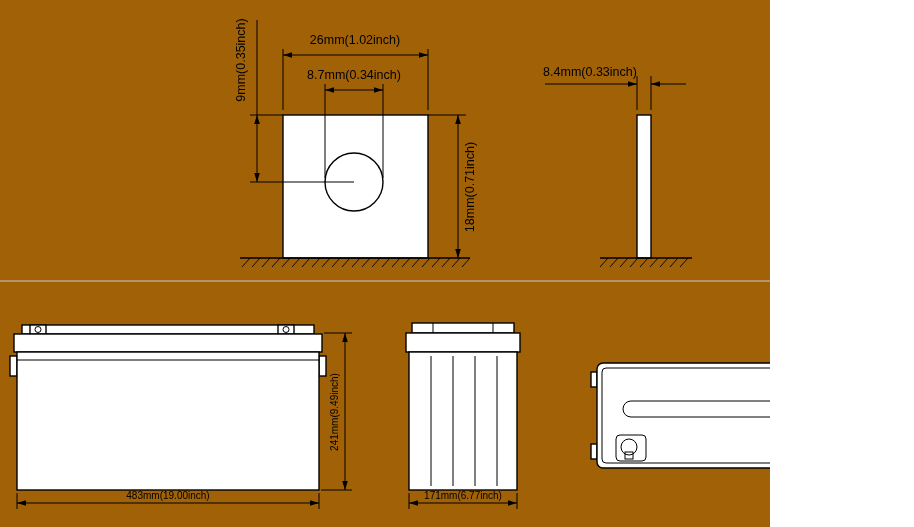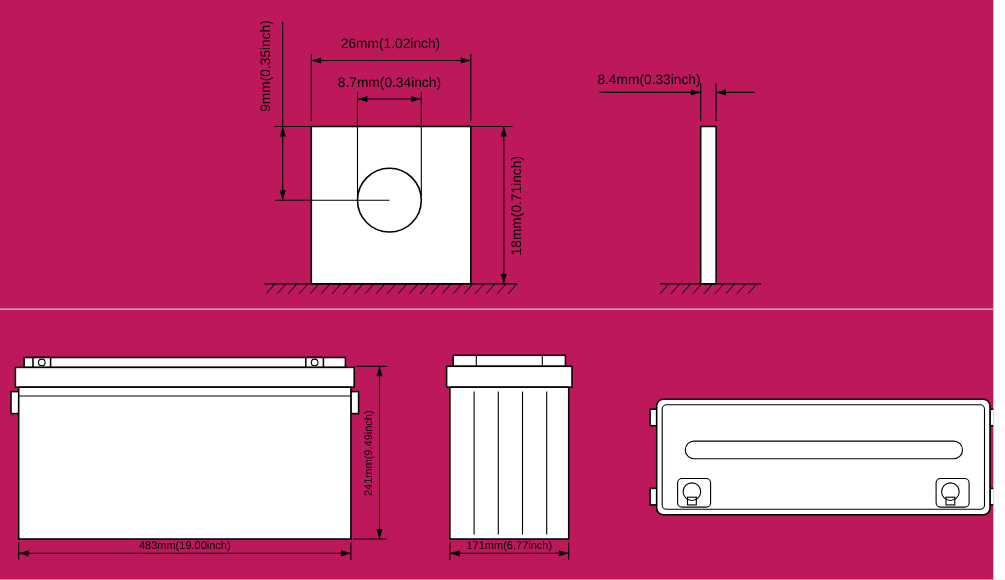--- a/index.html
+++ b/index.html
@@ -1,16 +1,16 @@
 <!DOCTYPE html>
 <html><head>
 <meta charset="utf-8">
 <style>
   html,body{margin:0;padding:0;background:#ffffff}
-  .canvas{position:relative;width:903px;height:527px;background:#be185d;overflow:hidden;font-family:"Liberation Sans",sans-serif}
+  .canvas{position:relative;width:770px;height:527px;background:#a16207;overflow:hidden;font-family:"Liberation Sans",sans-serif}
   svg{display:block}
   text{font-family:"Liberation Sans",sans-serif;fill:#000;stroke:none}
   .lbl{font-size:12.5px}
   .lbl-sm{font-size:10px}
   .part{stroke:#000;stroke-width:1.4;fill:#ffffff}
   .partline{stroke:#000;stroke-width:1.4;fill:none}
   .thin{stroke:#000;stroke-width:1;fill:none}
   .dimline{stroke:#000;stroke-width:1;fill:none}
   .arrow{fill:#000;stroke:none}
   .hatch{stroke:#000;stroke-width:0.9;fill:none}

